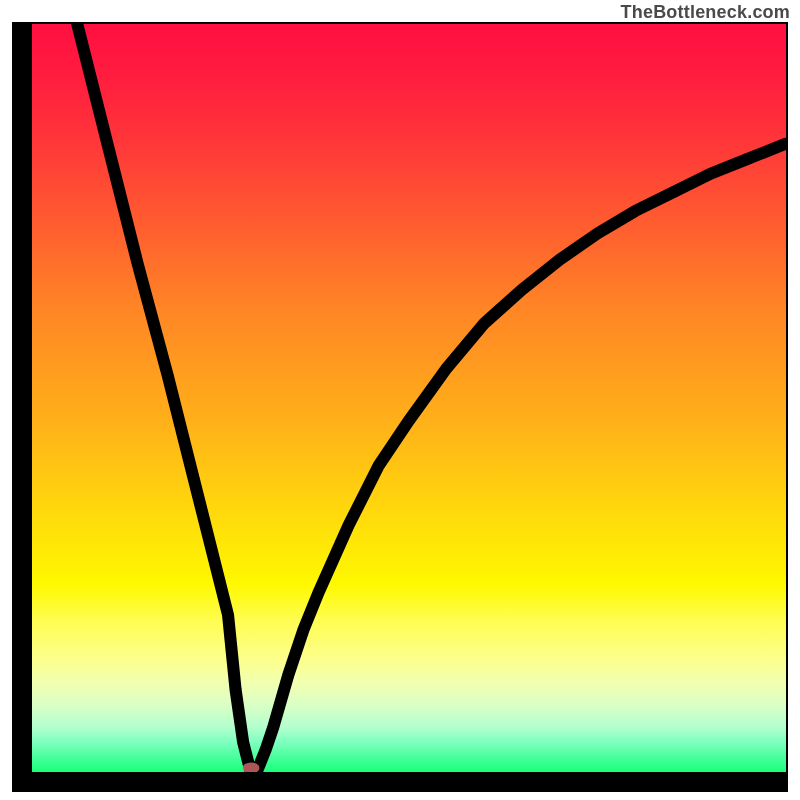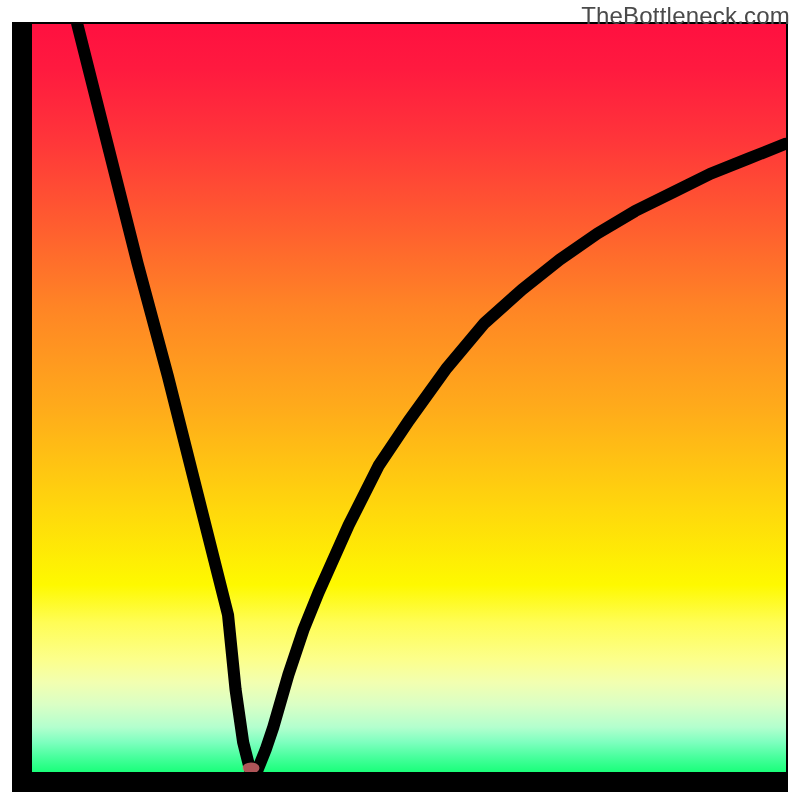--- a/index.html
+++ b/index.html
@@ -12,22 +12,22 @@
     position: relative;
     width: 800px;
     height: 800px;
     overflow: hidden;
   }
   .watermark {
     position: absolute;
     top: 2px;
     right: 10px;
     color: #4a4a4a;
-    font-size: 24px;
-    font-weight: 400;
+    font-size: 18px;
+    font-weight: 700;
     letter-spacing: 0.2px;
     z-index: 5;
   }
   .plot-outer {
     position: absolute;
     left: 12px;
     top: 22px;
     width: 776px;
     height: 770px;
     background: #000;

